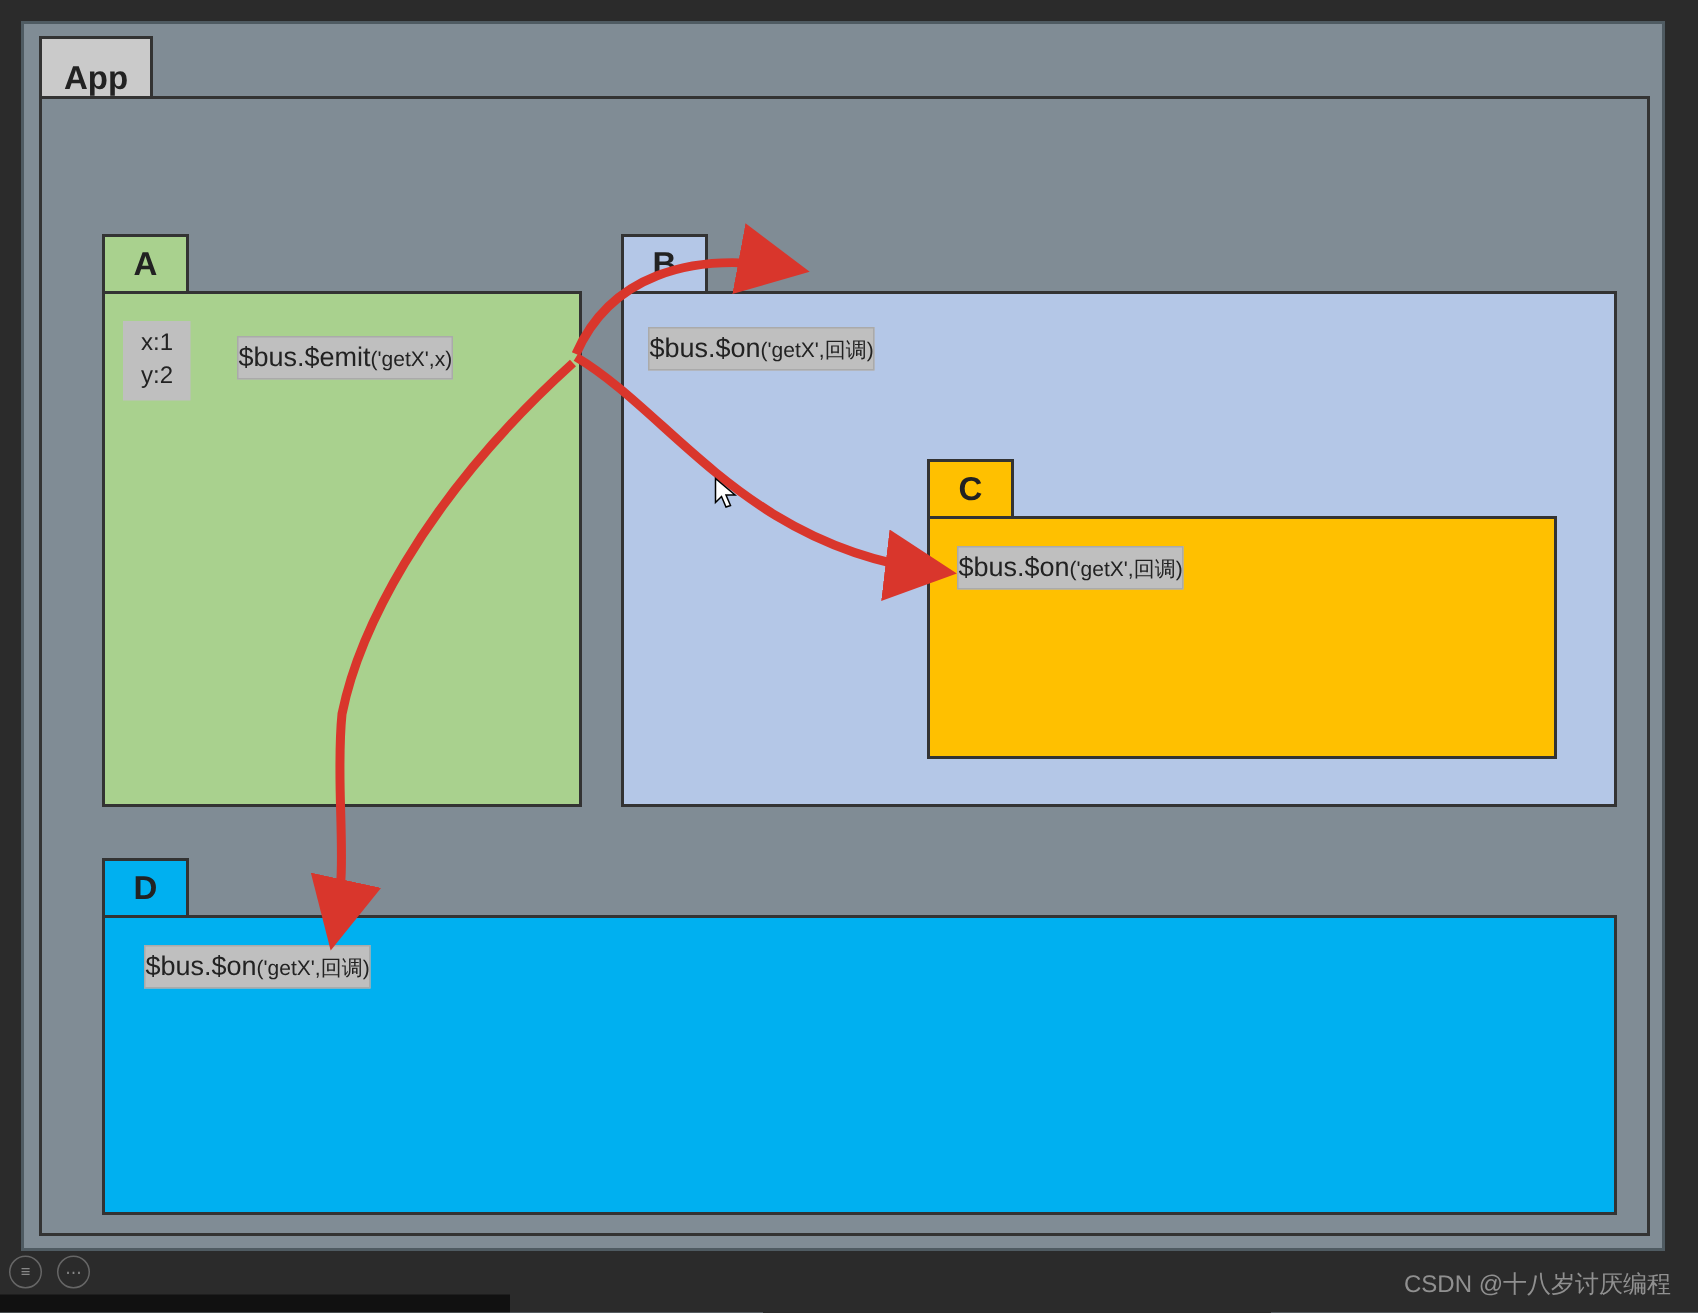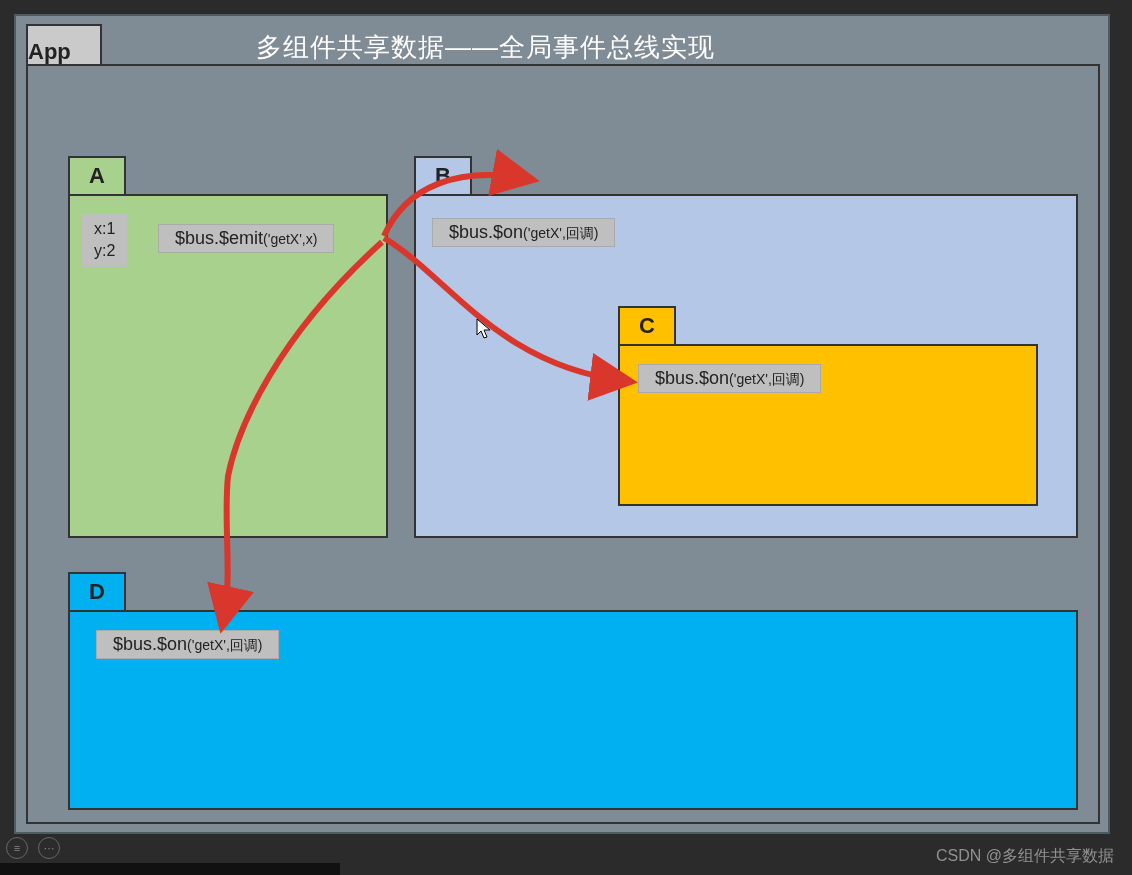--- a/index.html
+++ b/index.html
@@ -23,21 +23,21 @@
   .app-tab {
     position: absolute;
     top: 8px;
     left: 10px;
     width: 76px;
     height: 56px;
     background: #cacaca;
     border: 2px solid #333;
     display: flex;
     align-items: center;
-    justify-content: flex-start;
+    justify-content: center;
     font-weight: bold;
     font-size: 22px;
     color: #222;
   }
   .title {
     position: absolute;
     top: 14px;
     left: 240px;
     color: #fff;
     font-size: 26px;
@@ -65,21 +65,21 @@
     height: 40px;
   }
   .box {
     position: absolute;
     border: 2px solid #333;
   }
   .code {
     position: absolute;
     background: #bfbfbf;
     border: 1px solid #aaa;
-    padding: 3px 16px;
+    padding: 3px 0;
     font-size: 18px;
     color: #222;
   }
   .code .method { font-weight: 500; }
   .code .args { font-size: 14px; }
   .vars {
     position: absolute;
     background: #bfbfbf;
     padding: 4px 12px;
     font-size: 16px;
@@ -155,21 +155,20 @@
 </style>
 </head>
 <body>
 
 <div class="canvas">
 
   <div class="app-tab">
     <span>App</span>
   </div>
 
-  <div class="title">多组件共享数据——全局事件总线实现</div>
 
   <div class="app-body">
 
     <div class="tab a-tab">
       <span>A</span>
     </div>
     <div class="box a-box"></div>
     <div class="vars a-vars" style="white-space:pre;">x:1
 y:2</div>
     <div class="code a-code">
@@ -221,13 +220,13 @@
   </div>
 </div>
 
 <div class="mini-icons">
   <div class="circ">≡</div>
   <div class="circ">⋯</div>
 </div>
 
 <div class="shadowbar"></div>
 
-<div class="watermark">CSDN @多组件共享数据</div>
+<div class="watermark">CSDN @十八岁讨厌编程</div>
 
 </body></html>

